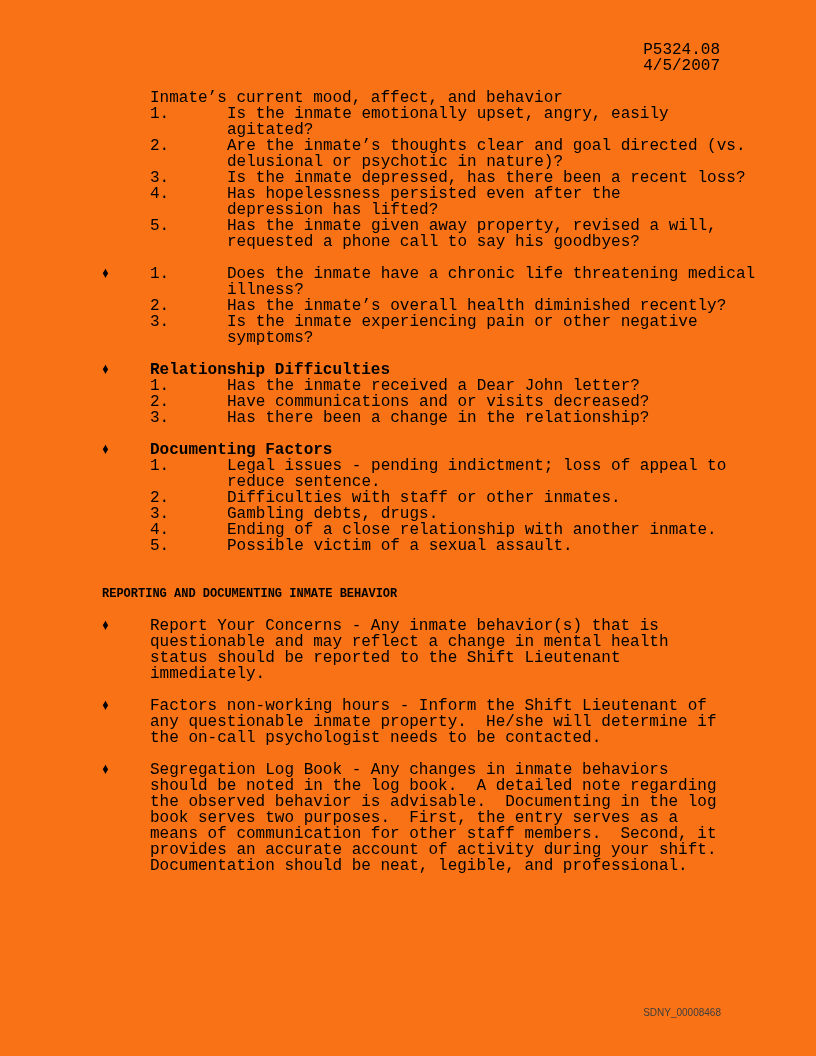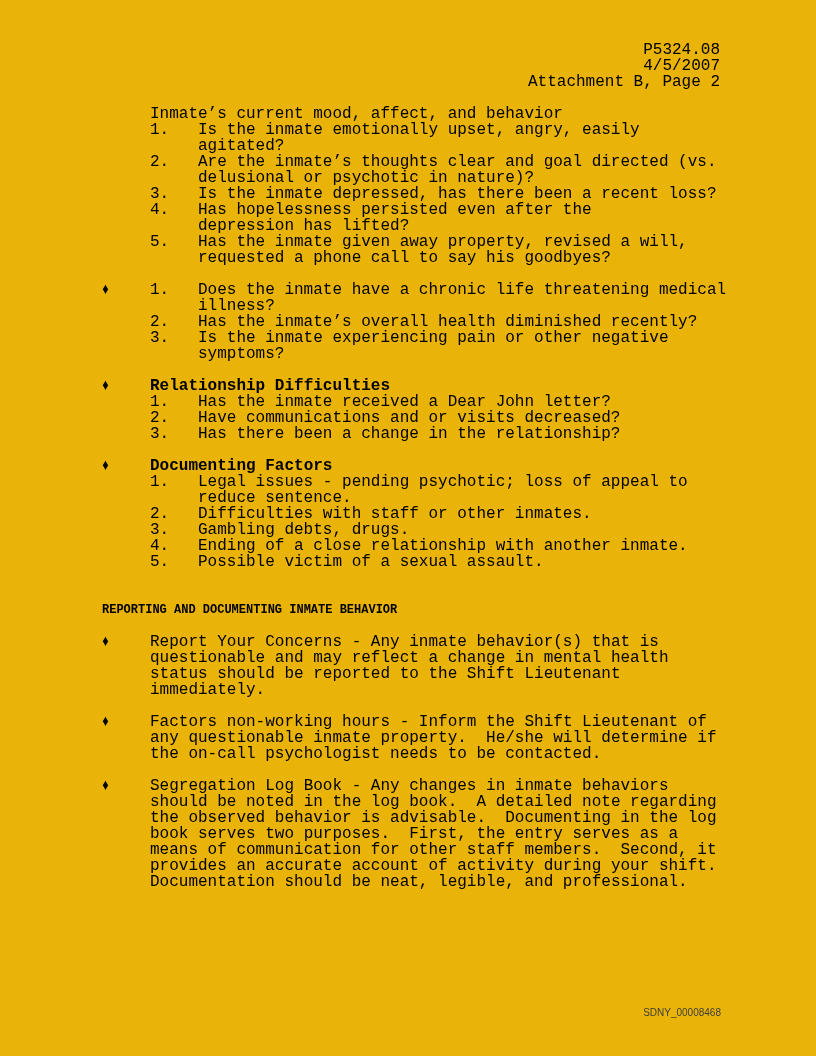--- a/index.html
+++ b/index.html
@@ -1,21 +1,21 @@
 <!DOCTYPE html>
 <html><head>
 <meta charset="utf-8">
 <style>
   html, body { margin: 0; padding: 0; background: #ffffff; }
   .page {
     position: relative;
     width: 816px;
     height: 1056px;
     box-sizing: border-box;
-    background: #eab308;
+    background: #f97316;
     color: #000000;
     font-family: "Liberation Mono", "DejaVu Sans Mono", monospace;
     font-size: 16px;
     line-height: 16px;
     overflow: hidden;
     padding-top: 42px;
   }
   .header { text-align: right; padding-right: 96px; }
   .header .hline { white-space: pre; }
   .body { padding-left: 102px; margin-top: 16px; }
@@ -32,42 +32,41 @@
   .bullet-glyph {
     display: inline-block;
     transform: scaleX(0.72);
     transform-origin: 0 50%;
   }
   .content { flex: 1; min-width: 0; }
   .sec-title { font-weight: bold; white-space: pre; }
   .sec-title.plain { font-weight: normal; }
   .item { display: flex; }
   .item-num { width: 48px; flex: none; white-space: pre; }
-  .item-text { white-space: pre-wrap; flex: 1; min-width: 0; }
+  .item-text { white-space: pre-wrap; flex: 1; min-width: 0; margin-left: 29px; }
   .para { white-space: pre-wrap; }
   .para .lead { font-weight: normal; }
   .footer {
     position: absolute;
     top: 1007px;
     right: 95px;
     font-family: "Liberation Sans", "DejaVu Sans", sans-serif;
     font-size: 10px;
     line-height: 12px;
     color: #3d3d3d;
   }
 </style>
 </head>
 <body>
 
 <div class="page">
 
   <div class="header">
     <div class="hline">P5324.08</div>
     <div class="hline">4/5/2007</div>
-    <div class="hline">Attachment B, Page 2</div>
   </div>
 
   <div class="body">
 
     <div class="section-row">
       <div class="bullet-cell"></div>
       <div class="content">
         <div class="sec-title plain">Inmate’s current mood, affect, and behavior</div>
         <div class="item">
           <div class="item-num">1.</div>
@@ -134,21 +133,21 @@
         </div>
       </div>
     </div>
 
     <div class="section-row mt1">
       <div class="bullet-cell"><span class="bullet-glyph">♦</span></div>
       <div class="content">
         <div class="sec-title">Documenting Factors</div>
         <div class="item">
           <div class="item-num">1.</div>
-          <div class="item-text">Legal issues - pending psychotic; loss of appeal to
+          <div class="item-text">Legal issues - pending indictment; loss of appeal to
 reduce sentence.</div>
         </div>
         <div class="item">
           <div class="item-num">2.</div>
           <div class="item-text">Difficulties with staff or other inmates.</div>
         </div>
         <div class="item">
           <div class="item-num">3.</div>
           <div class="item-text">Gambling debts, drugs.</div>
         </div>

